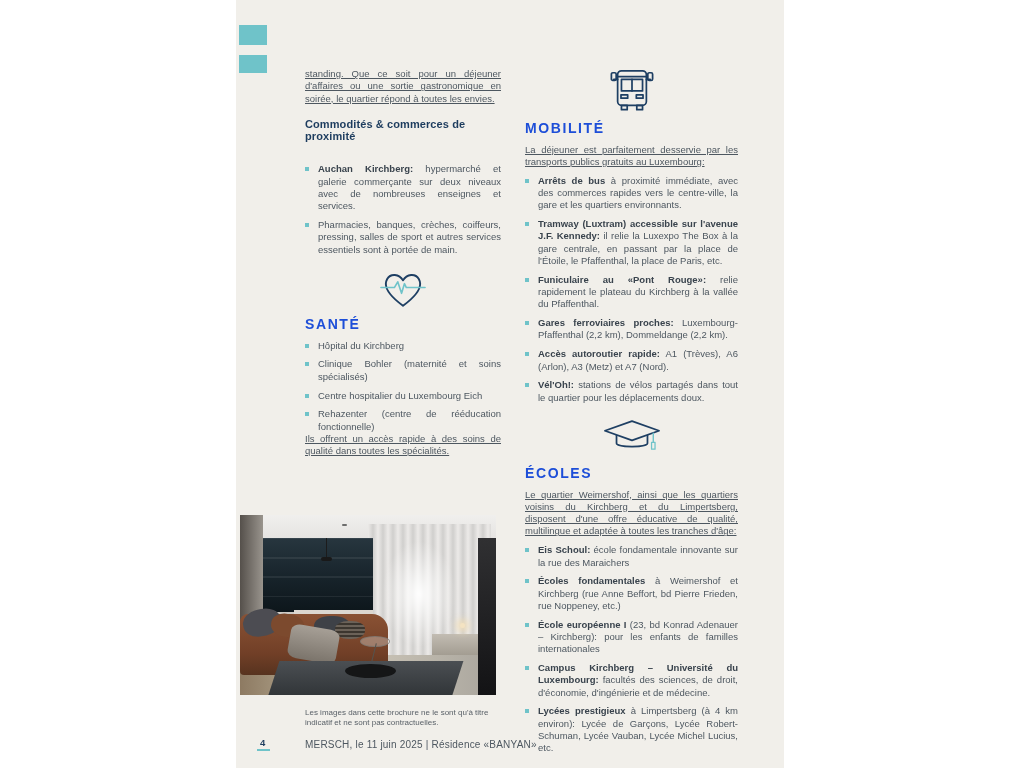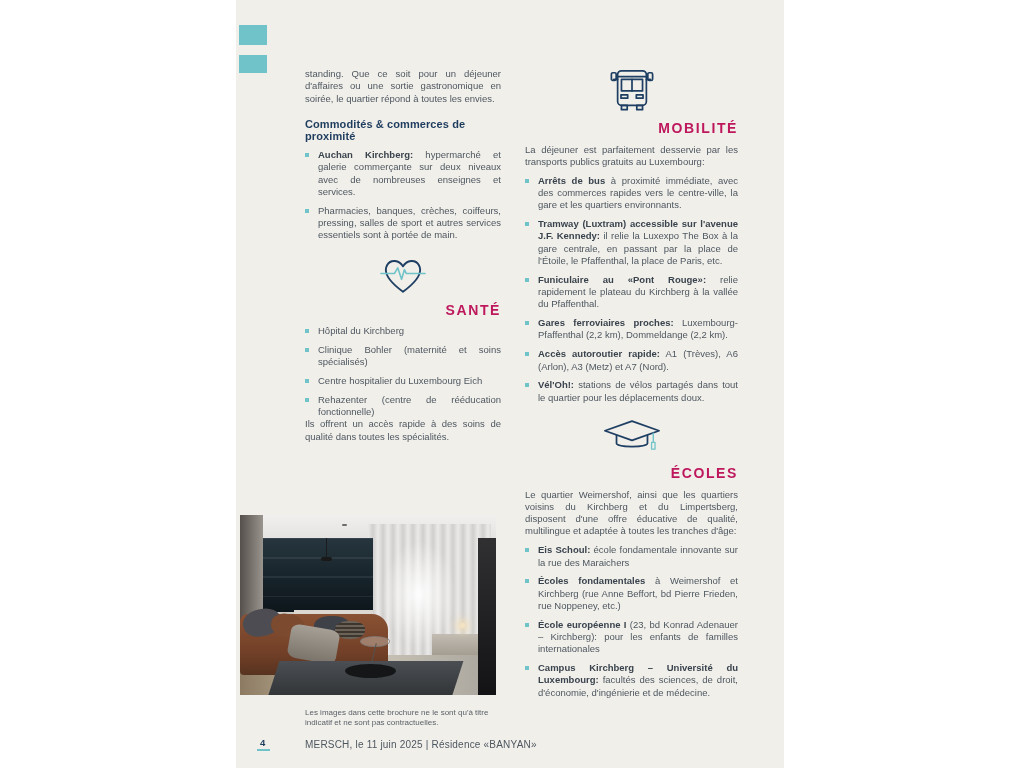--- a/index.html
+++ b/index.html
@@ -13,30 +13,30 @@
     position:absolute; left:236px; top:0; width:548px; height:768px;
     background:#f1efea;
   }
   .accent { position:absolute; background:#6fc3c9; }
   .accent.a1 { left:3px; top:25px; width:28px; height:20px; }
   .accent.a2 { left:3px; top:55px; width:28px; height:18px; }
 
   .col { position:absolute; font-size:9.5px; line-height:12.3px; color:#4d5760; text-align:justify; }
   .col.left  { left:69px;  top:68px; width:196px; }
   .col.right { left:289px; top:58px; width:213px; }
-  .col p { margin:0; }
+  .col p { margin:0;text-decoration:underline; }
   .para { margin-top:7px; }
 
   h2.section {
-    font-size:14px; font-weight:bold; letter-spacing:1.6px; color:#be185d;
-    text-align:right; margin:5px 0 9px 0;
+    font-size:14px; font-weight:bold; letter-spacing:1.6px; color:#1d4ed8;
+    text-align:left; margin:5px 0 9px 0;
   }
   h3.sub {
     font-size:11px; font-weight:bold; color:#1d3c5e;
-    margin:13px 0 6px 0; text-align:left; letter-spacing:.1px;
+    margin:13px 0 21px 0; text-align:left; letter-spacing:.1px;
   }
   ul.blt { list-style:none; margin:4px 0 0 0; padding:0; }
   ul.blt li { position:relative; padding-left:13px; margin-top:6.5px; }
   ul.blt li .sq {
     position:absolute; left:0; top:4px; width:4px; height:4px;
     background:#6fc3c9; display:block;
   }
   .lead { font-weight:bold; color:#39434d; }
   .icon-wrap { text-align:center; margin:11px 0 1px 0; }
   .icon-wrap svg { display:inline-block; }
@@ -212,20 +212,21 @@
       </svg>
     </div>
     <h2 class="section">ÉCOLES</h2>
     <p>Le quartier Weimershof, ainsi que les quartiers voisins du Kirchberg et du Limpertsberg, disposent d'une offre éducative de qualité, multilingue et adaptée à toutes les tranches d'âge:</p>
 
     <ul class="blt">
       <li><span class="sq"></span><span class="lead">Eis Schoul:</span><span> école fondamentale innovante sur la rue des Maraichers</span></li>
       <li><span class="sq"></span><span class="lead">Écoles fondamentales</span><span> à Weimershof et Kirchberg (rue Anne Beffort, bd Pierre Frieden, rue Noppeney, etc.)</span></li>
       <li><span class="sq"></span><span class="lead">École européenne I</span><span> (23, bd Konrad Adenauer – Kirchberg): pour les enfants de familles internationales</span></li>
       <li><span class="sq"></span><span class="lead">Campus Kirchberg – Université du Luxembourg:</span><span> facultés des sciences, de droit, d'économie, d'ingénierie et de médecine.</span></li>
+      <li><span class="sq"></span><span class="lead">Lycées prestigieux</span><span> à Limpertsberg (à 4 km environ): Lycée de Garçons, Lycée Robert-Schuman, Lycée Vauban, Lycée Michel Lucius, etc.</span></li>
     </ul>
   </div>
 
   <div class="footer">
     <span class="pagenum">4</span>
     <span class="pg-underline"></span>
     <span class="foot-text">MERSCH, le 11 juin 2025  |  Résidence «BANYAN»</span>
   </div>
 
 </div>

